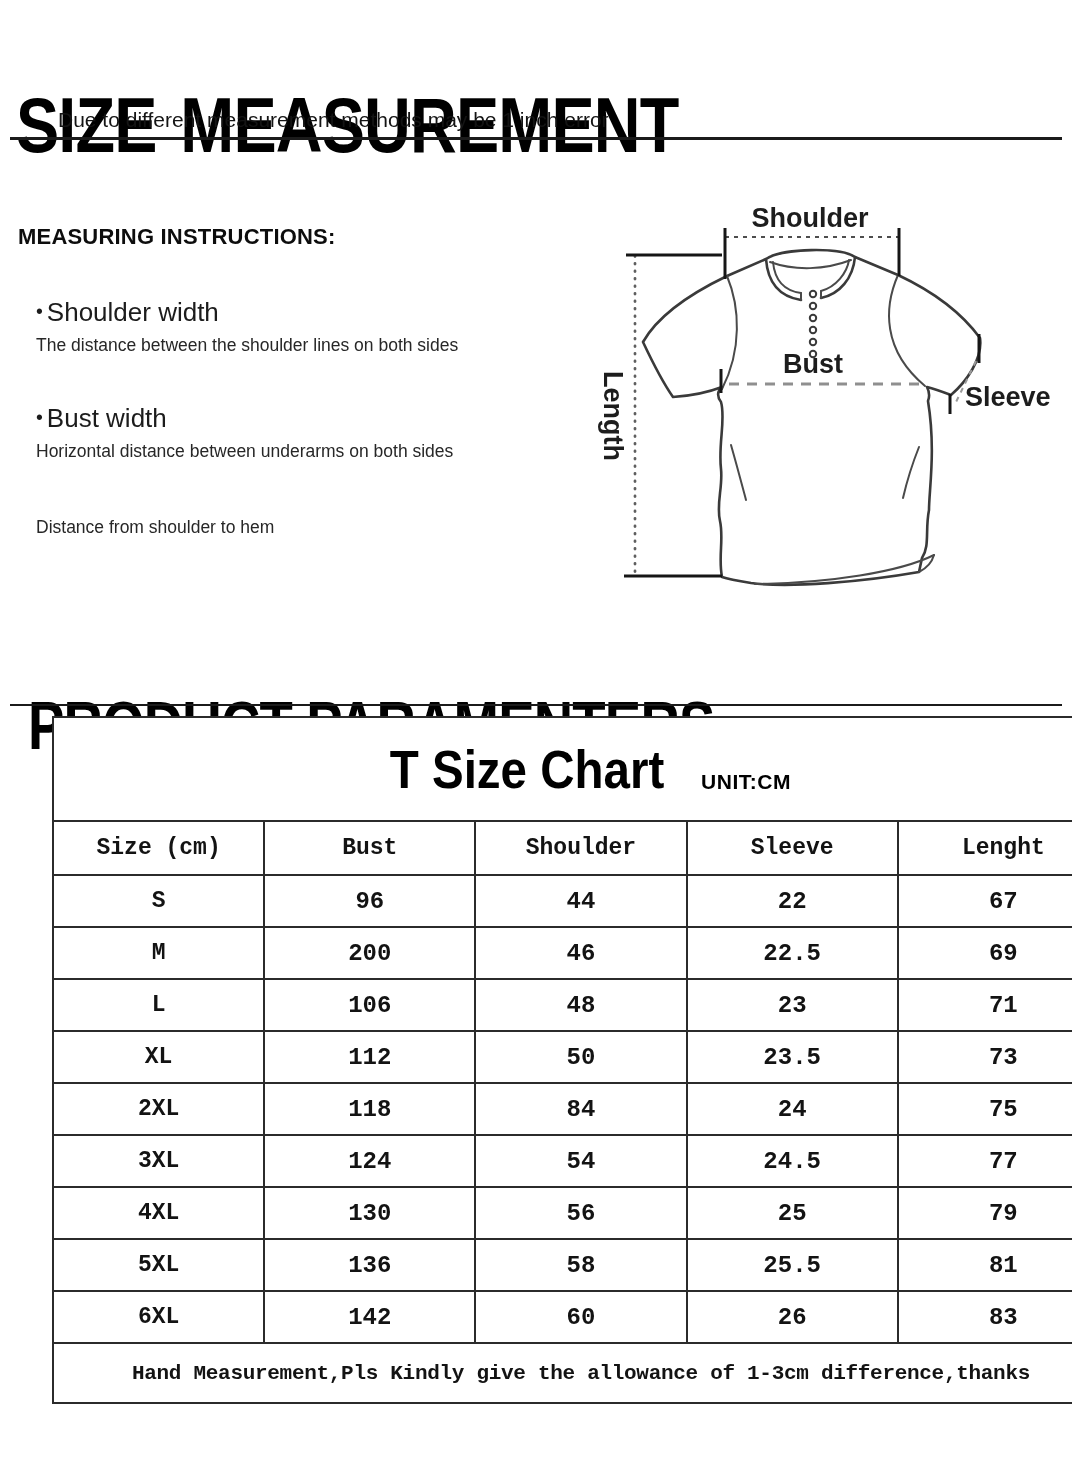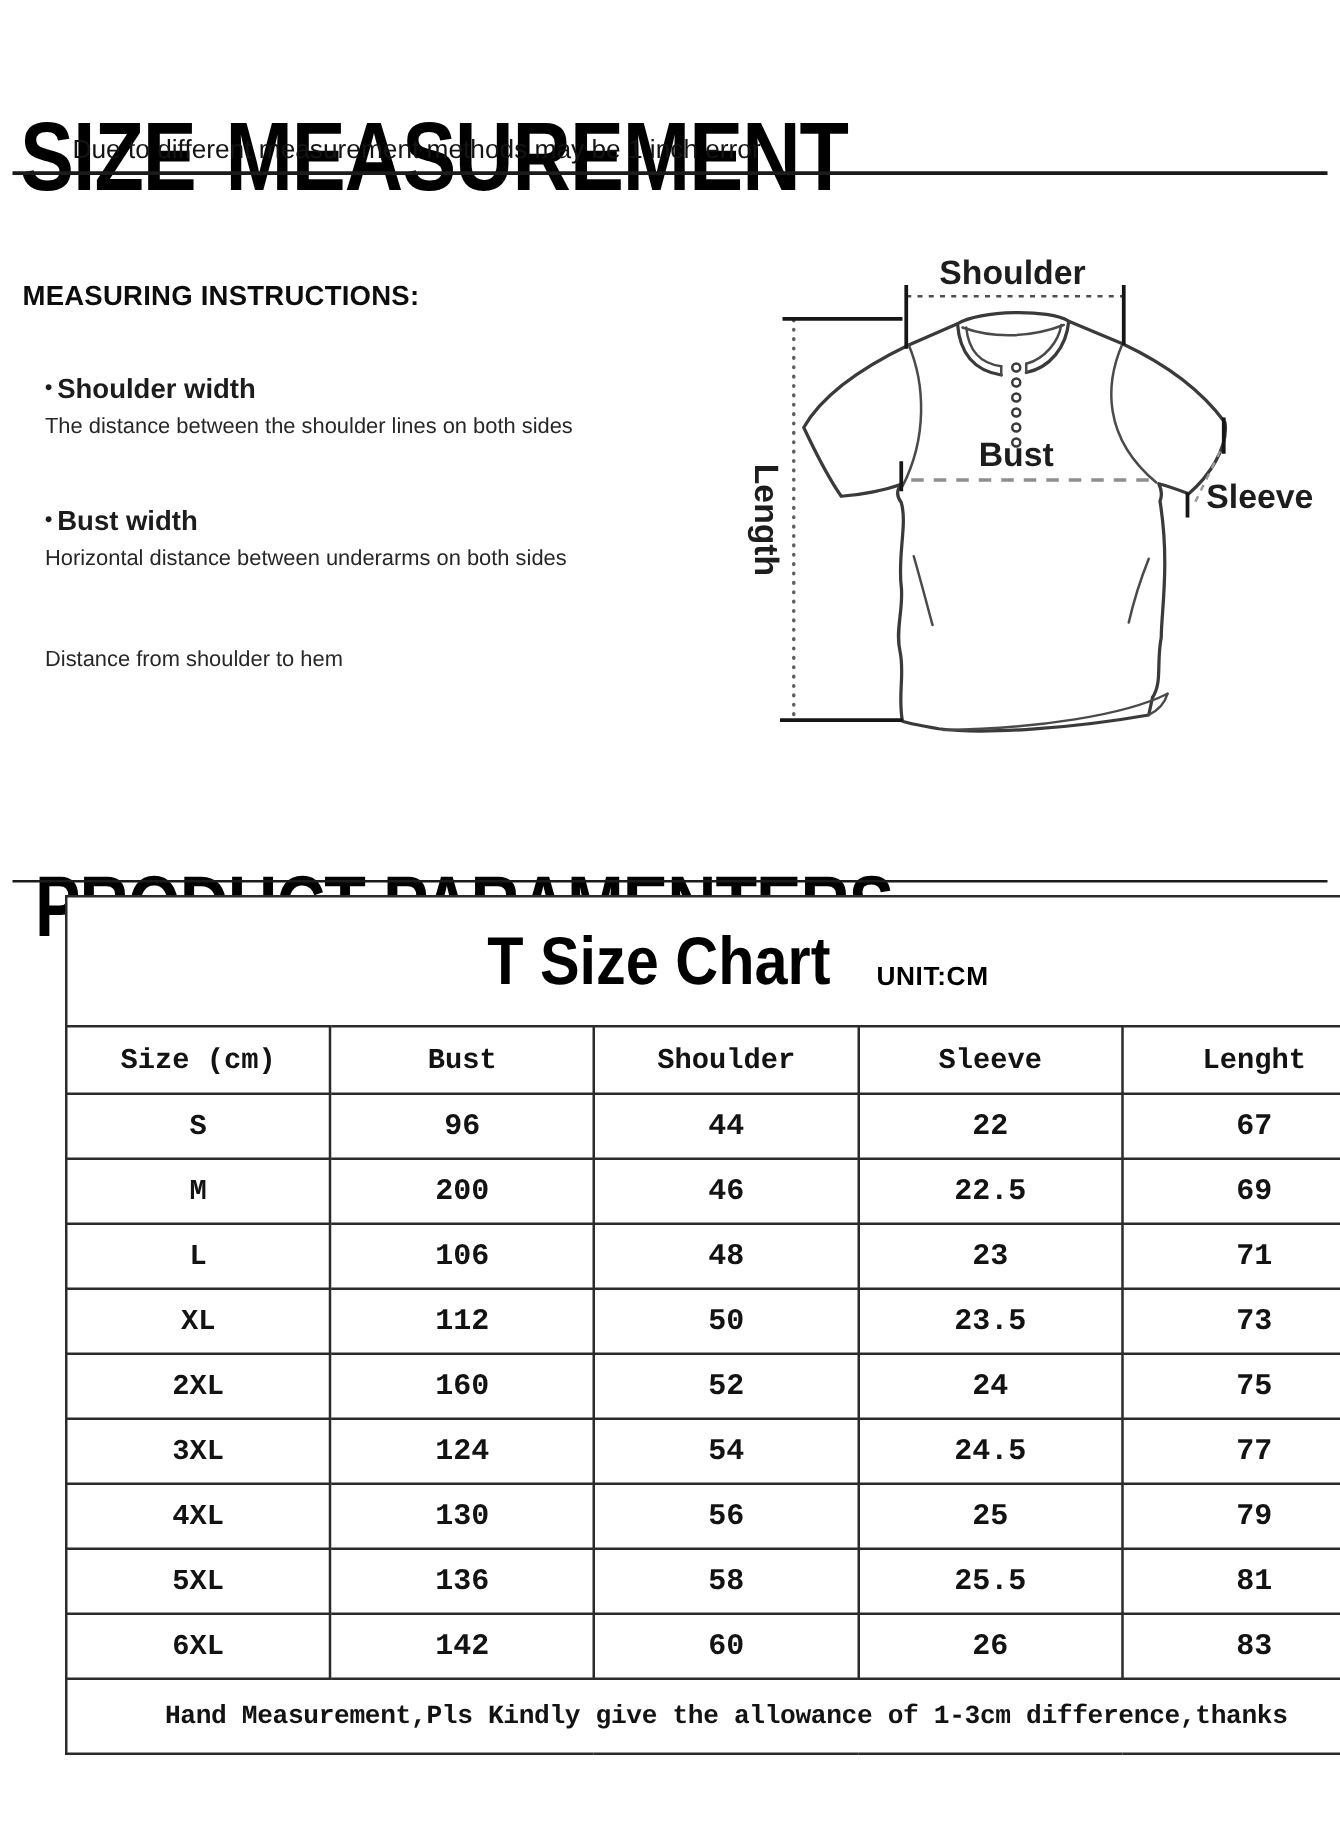--- a/index.html
+++ b/index.html
@@ -24,21 +24,21 @@
   .rule-1{top:137px;height:3px;}
   .rule-2{top:704px;height:2px;}
 
   
   .measuring-heading{
     left:18px;top:224px;font-size:22px;font-weight:700;letter-spacing:0.2px;color:#0d0d0d;
     white-space:nowrap;
   }
   .spec-item{left:36px;}
   .spec-item .term{
-    font-size:22px;font-weight:700;color:#1c1c1c;line-height:1.15;white-space:nowrap;
+    font-size:26px;font-weight:400;color:#1c1c1c;line-height:1.15;white-space:nowrap;
   }
   .spec-item .term::before{content:"\2022";font-size:0.75em;margin-right:4px;vertical-align:3px;}
   .spec-item .desc{
     font-size:17.5px;color:#272727;margin-top:7px;white-space:nowrap;
   }
   .spec-1{top:298px;} .spec-2{top:404px;} .spec-3{top:510px;}
 
   
   .diagram{left:585px;top:193px;width:487px;height:424px;}
   .diagram svg{display:block;width:100%;height:100%;}
@@ -227,22 +227,22 @@
       </tr>
       <tr>
         <td class="size-col">XL</td>
         <td>112</td>
         <td>50</td>
         <td>23.5</td>
         <td>73</td>
       </tr>
       <tr>
         <td class="size-col">2XL</td>
-        <td>160</td>
-        <td>52</td>
+        <td>118</td>
+        <td>84</td>
         <td>24</td>
         <td>75</td>
       </tr>
       <tr>
         <td class="size-col">3XL</td>
         <td>124</td>
         <td>54</td>
         <td>24.5</td>
         <td>77</td>
       </tr>

